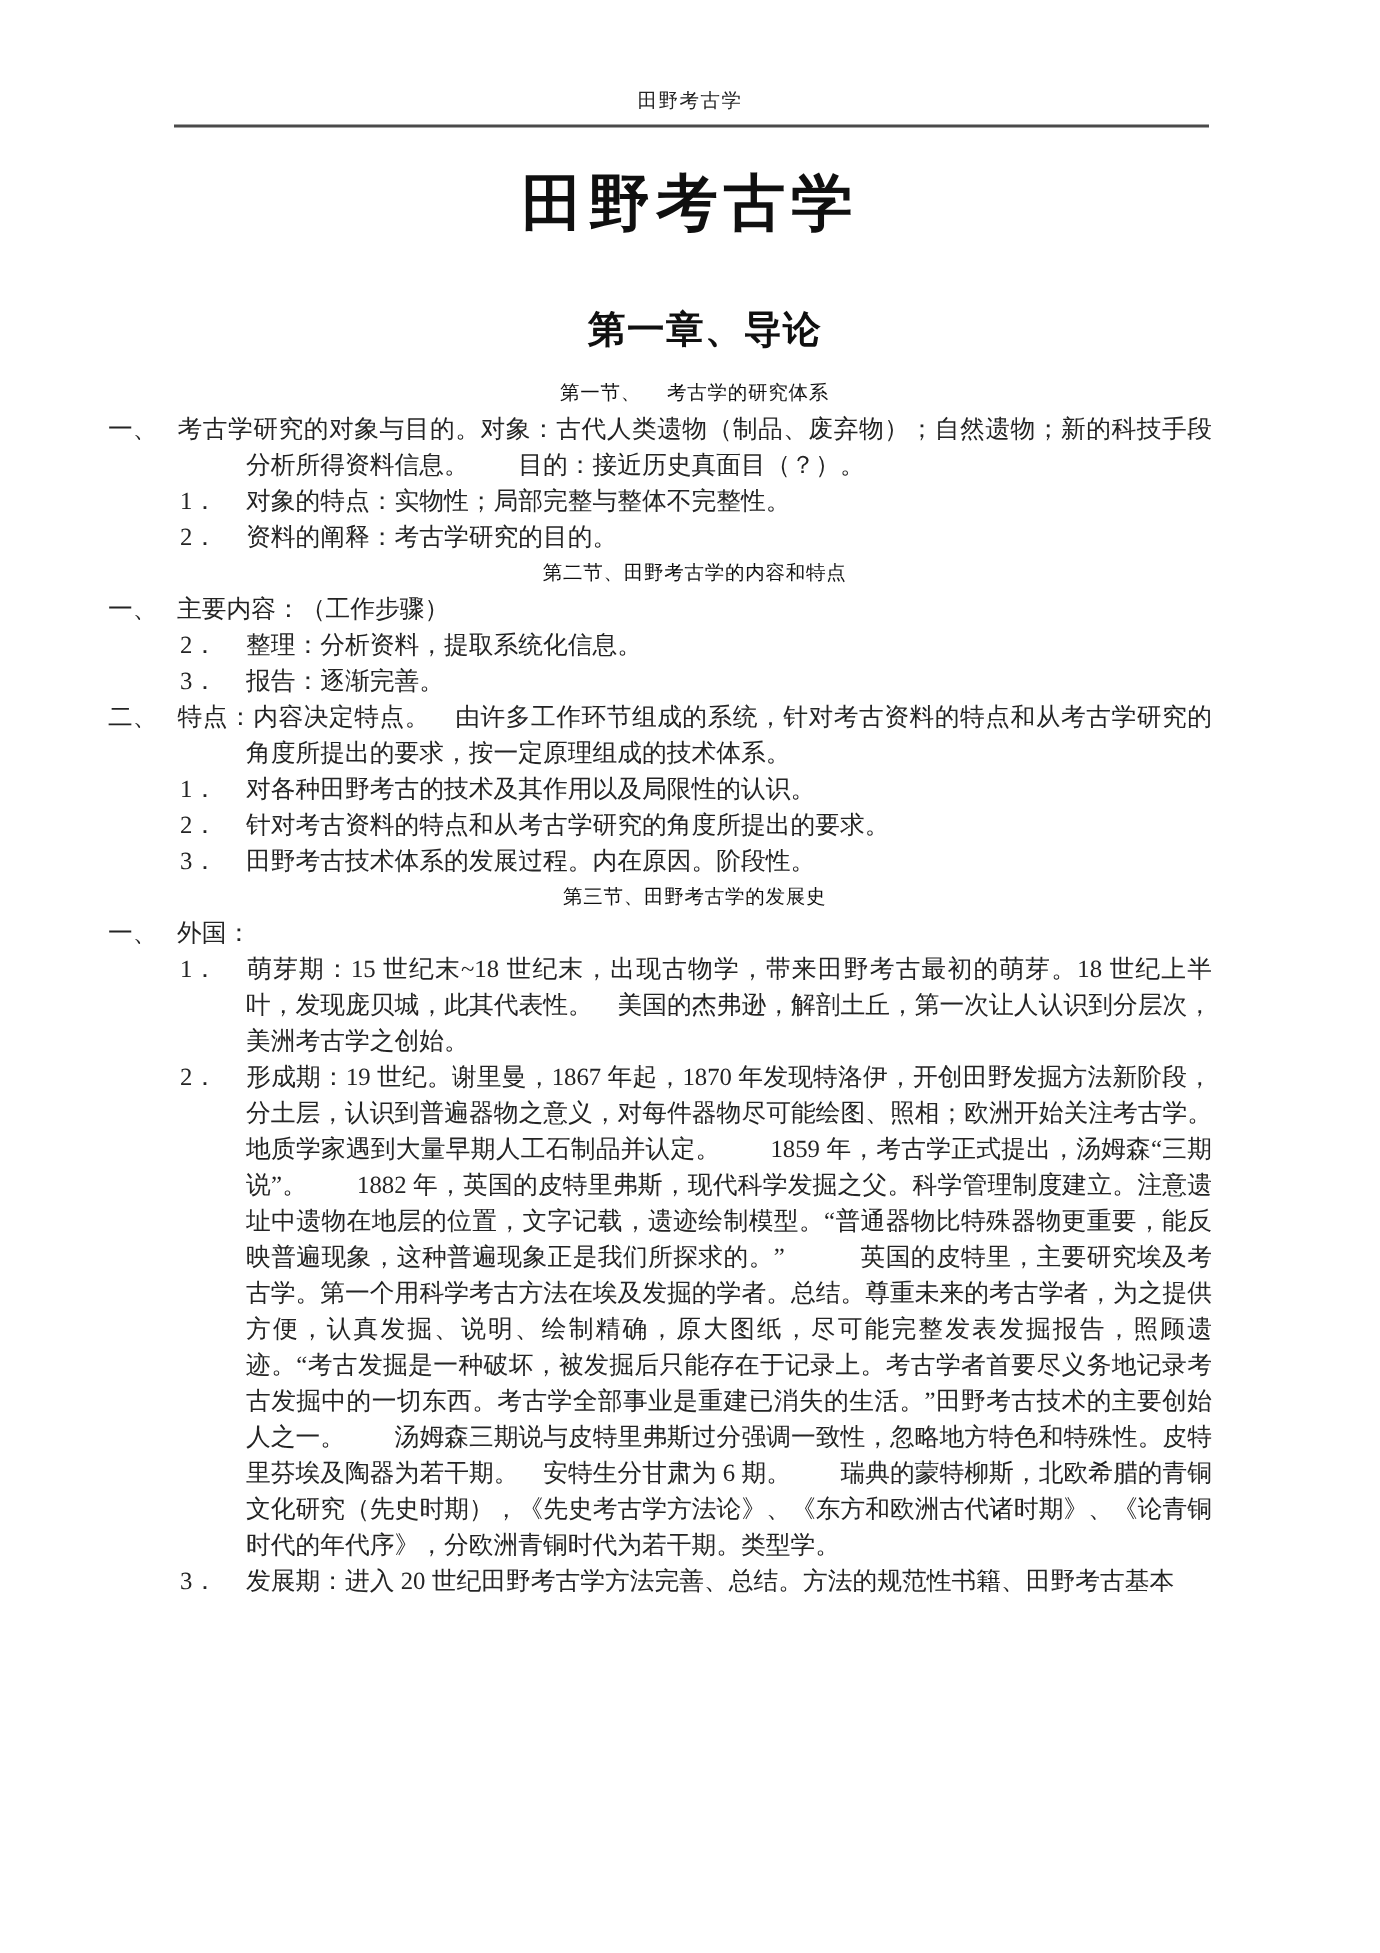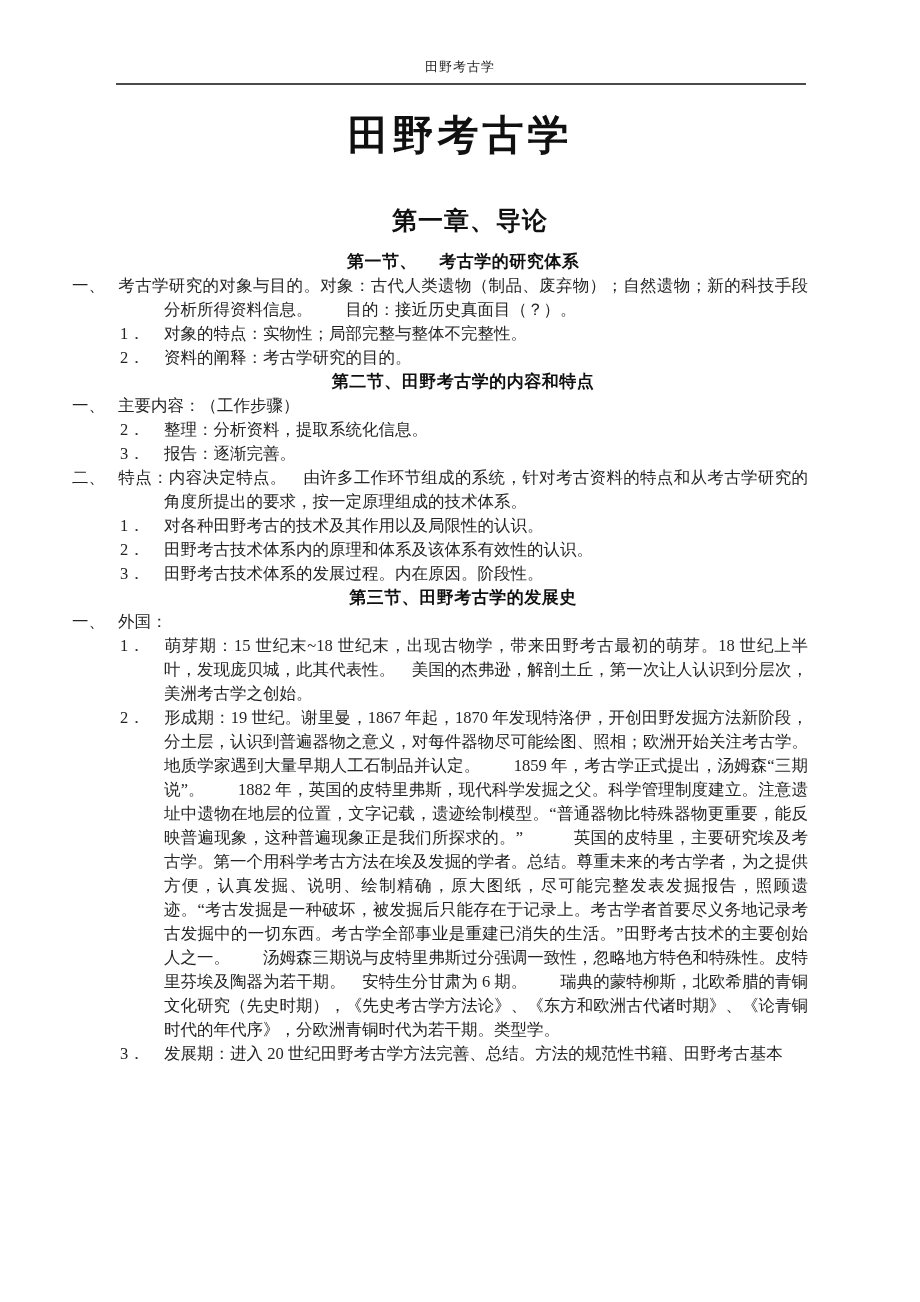--- a/index.html
+++ b/index.html
@@ -61,22 +61,22 @@
   .content{
     margin-top:13px;
     padding-left:118px;
     padding-right:112px;
     font-size:16.5px;
     line-height:24px;
     color:var(--text);
   }
   .section-heading{
     text-align:center;
-    font-weight:700;
-    font-size:17px;
+    font-weight:400;
+    font-size:13px;
     color:var(--heading);
     letter-spacing:0.5px;
   }
   .item{
     padding-left:46px;
     text-align:justify;
   }
   .item .item-label{
     display:inline-block;
     white-space:pre;
@@ -117,21 +117,21 @@
       <div class="section-heading">第一节、　 考古学的研究体系</div>
       <div class="item cn"><span class="item-label">一、</span><span class="item-text">考古学研究的对象与目的。对象：古代人类遗物（制品、废弃物）；自然遗物；新的科技手段分析所得资料信息。　　目的：接近历史真面目（？）。</span></div>
       <div class="item num"><span class="item-label">1．</span><span class="item-text">对象的特点：实物性；局部完整与整体不完整性。</span></div>
       <div class="item num"><span class="item-label">2．</span><span class="item-text">资料的阐释：考古学研究的目的。</span></div>
       <div class="section-heading">第二节、田野考古学的内容和特点</div>
       <div class="item cn"><span class="item-label">一、</span><span class="item-text">主要内容：（工作步骤）</span></div>
       <div class="item num"><span class="item-label">2．</span><span class="item-text">整理：分析资料，提取系统化信息。</span></div>
       <div class="item num"><span class="item-label">3．</span><span class="item-text">报告：逐渐完善。</span></div>
       <div class="item cn"><span class="item-label">二、</span><span class="item-text">特点：内容决定特点。　由许多工作环节组成的系统，针对考古资料的特点和从考古学研究的角度所提出的要求，按一定原理组成的技术体系。</span></div>
       <div class="item num"><span class="item-label">1．</span><span class="item-text">对各种田野考古的技术及其作用以及局限性的认识。</span></div>
-      <div class="item num"><span class="item-label">2．</span><span class="item-text">田野考古技术体系内的原理和体系及该体系有效性的认识。</span></div>
+      <div class="item num"><span class="item-label">2．</span><span class="item-text">针对考古资料的特点和从考古学研究的角度所提出的要求。</span></div>
       <div class="item num"><span class="item-label">3．</span><span class="item-text">田野考古技术体系的发展过程。内在原因。阶段性。</span></div>
       <div class="section-heading">第三节、田野考古学的发展史</div>
       <div class="item cn"><span class="item-label">一、</span><span class="item-text">外国：</span></div>
       <div class="item num"><span class="item-label">1．</span><span class="item-text">萌芽期：15 世纪末~18 世纪末，出现古物学，带来田野考古最初的萌芽。18 世纪上半叶，发现庞贝城，此其代表性。　美国的杰弗逊，解剖土丘，第一次让人认识到分层次，美洲考古学之创始。</span></div>
       <div class="item num"><span class="item-label">2．</span><span class="item-text">形成期：19 世纪。谢里曼，1867 年起，1870 年发现特洛伊，开创田野发掘方法新阶段，分土层，认识到普遍器物之意义，对每件器物尽可能绘图、照相；欧洲开始关注考古学。地质学家遇到大量早期人工石制品并认定。　　1859 年，考古学正式提出，汤姆森“三期说”。　　1882 年，英国的皮特里弗斯，现代科学发掘之父。科学管理制度建立。注意遗址中遗物在地层的位置，文字记载，遗迹绘制模型。“普通器物比特殊器物更重要，能反映普遍现象，这种普遍现象正是我们所探求的。”　　　英国的皮特里，主要研究埃及考古学。第一个用科学考古方法在埃及发掘的学者。总结。尊重未来的考古学者，为之提供方便，认真发掘、说明、绘制精确，原大图纸，尽可能完整发表发掘报告，照顾遗迹。“考古发掘是一种破坏，被发掘后只能存在于记录上。考古学者首要尽义务地记录考古发掘中的一切东西。考古学全部事业是重建已消失的生活。”田野考古技术的主要创始人之一。　　汤姆森三期说与皮特里弗斯过分强调一致性，忽略地方特色和特殊性。皮特里芬埃及陶器为若干期。　安特生分甘肃为 6 期。　　瑞典的蒙特柳斯，北欧希腊的青铜文化研究（先史时期），《先史考古学方法论》、《东方和欧洲古代诸时期》、《论青铜时代的年代序》，分欧洲青铜时代为若干期。类型学。</span></div>
       <div class="item num"><span class="item-label">3．</span><span class="item-text">发展期：进入 20 世纪田野考古学方法完善、总结。方法的规范性书籍、田野考古基本</span></div>
     </main>
 
   <div class="footer">
     <span class="footer-left">西北大学考古学及博物馆学讲义</span>

